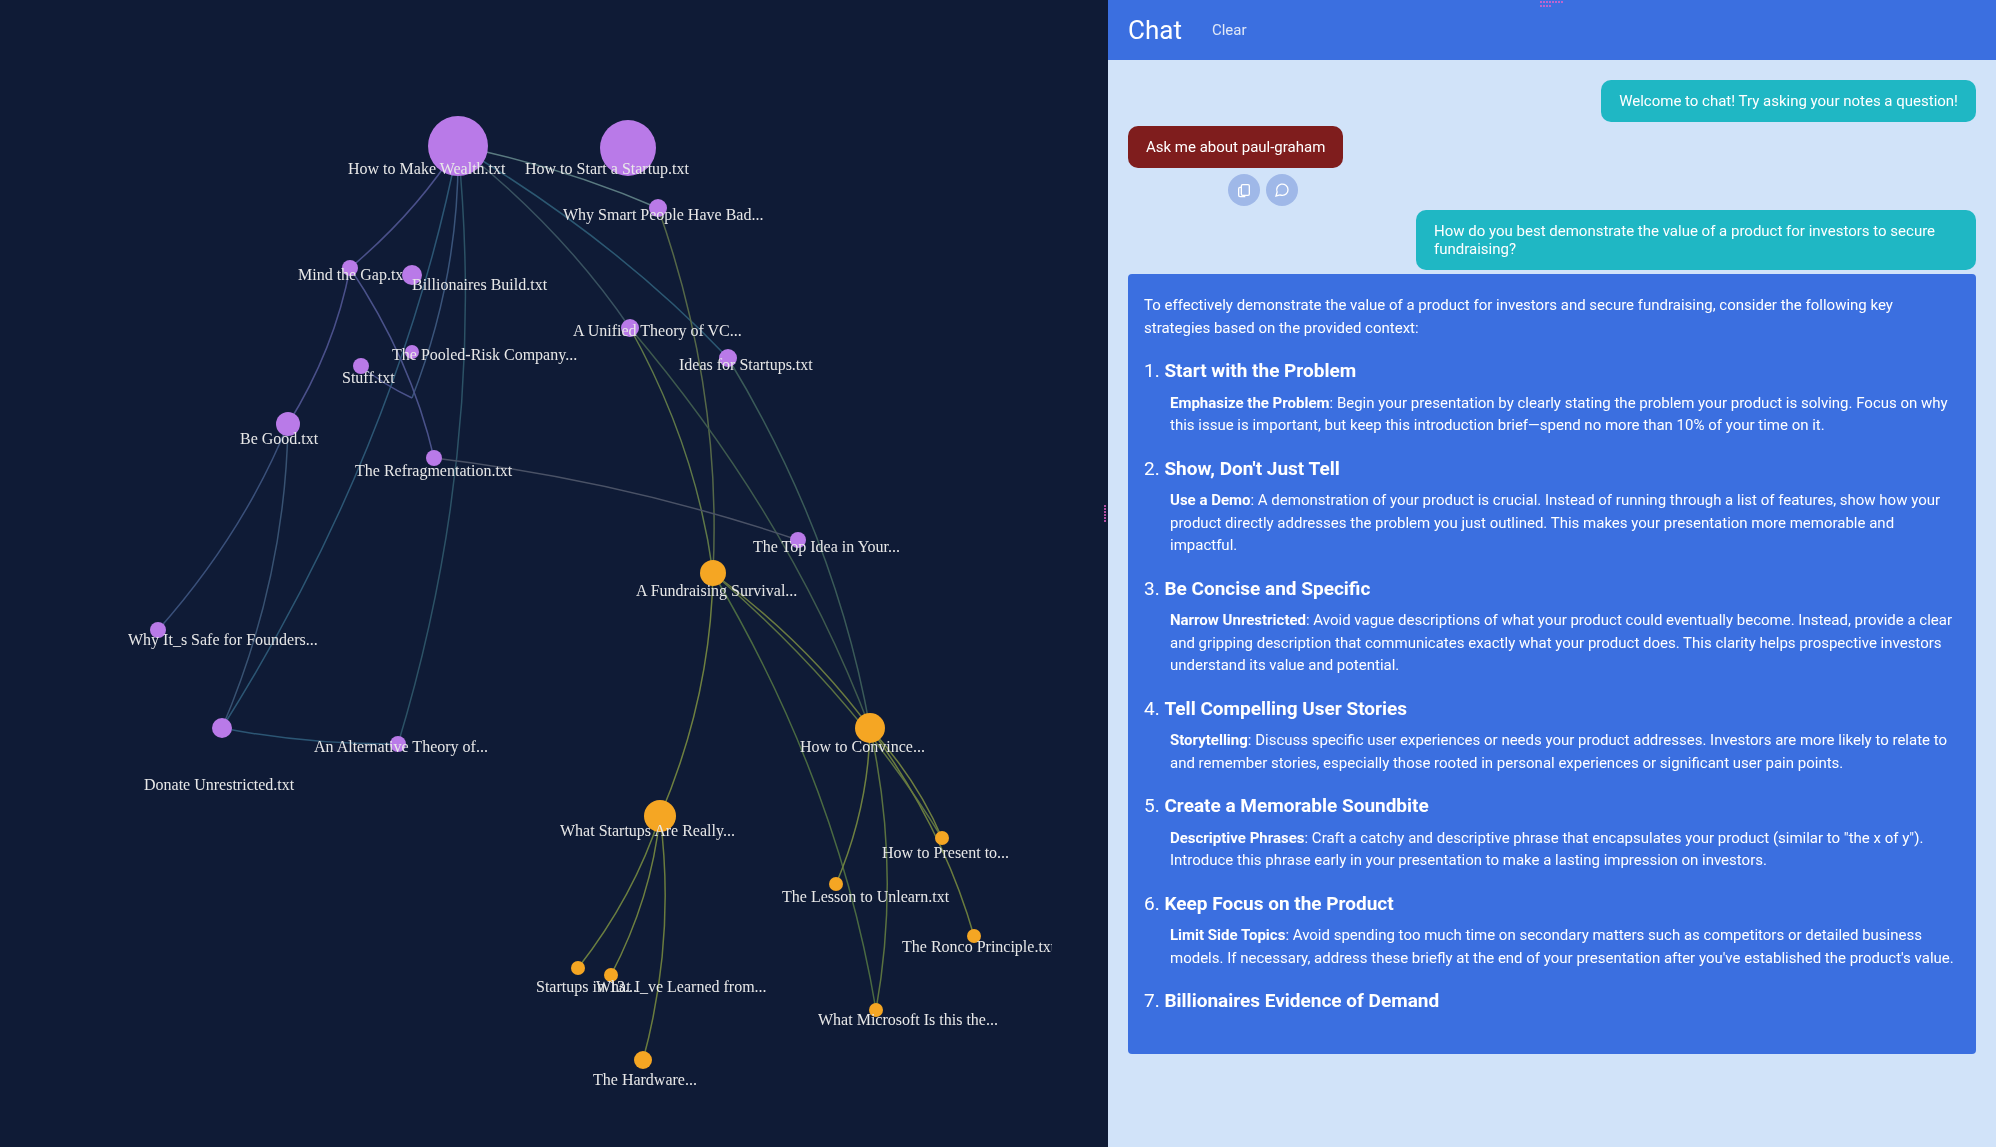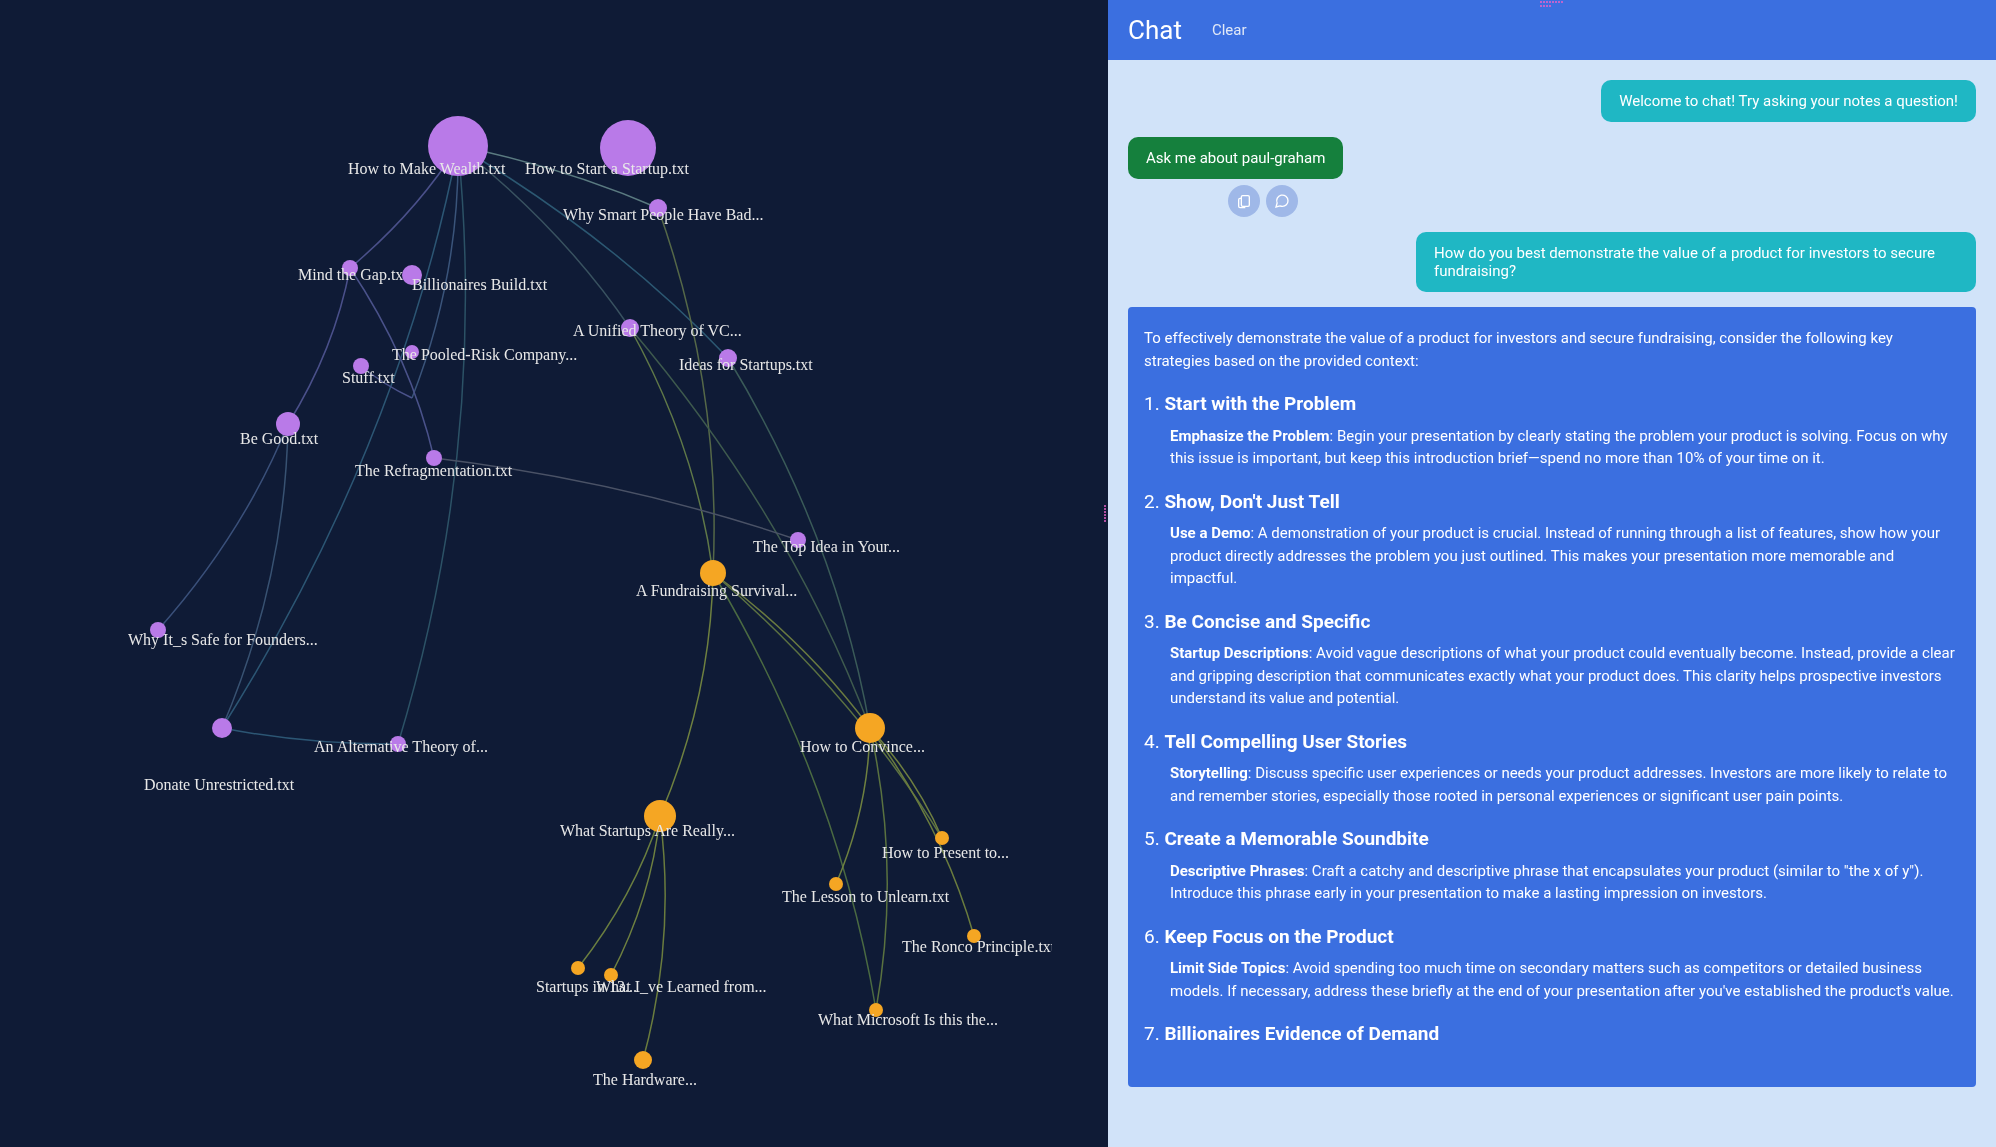--- a/index.html
+++ b/index.html
@@ -80,38 +80,38 @@
       gap: 1px;
       align-items: center;
     }
     .resize-dot { width: 2px; height: 2px; background: #e862c9; border-radius: 50%; }
     .chat-body {
       flex: 1;
       overflow-y: auto;
       padding: 20px;
       display: flex;
       flex-direction: column;
-      gap: 15px;
+      gap: 4px;
     }
     .msg-right {
       align-self: flex-end;
       background: #1fb7c4;
       color: #fff;
       padding: 12px 18px;
       border-radius: 10px;
       max-width: 600px;
       font-size: 15px;
     }
     .msg-left-wrap {
       align-self: flex-start;
       display: flex;
       flex-direction: column;
     }
     .msg-left {
-      background: #15803d;
+      background: #7f1d1d;
       color: #fff;
       padding: 12px 18px;
       border-radius: 10px;
       max-width: 300px;
       font-size: 15px;
     }
     .msg-actions {
       display: flex;
       gap: 6px;
       margin-top: 6px;
@@ -314,21 +314,21 @@
             </svg>
         </div>
       </div>
     </div>
     <div class="msg-right" style="max-width:560px;">How do you best demonstrate the value of a product for investors to secure fundraising?</div>
     <div class="response-card">
       <div class="intro">To effectively demonstrate the value of a product for investors and secure fundraising, consider the following key strategies based on the provided context:</div>
       <ol id="response-list">
           <li><span class="section-title">Start with the Problem</span><div class="sub"><b>Emphasize the Problem</b>: Begin your presentation by clearly stating the problem your product is solving. Focus on why this issue is important, but keep this introduction brief—spend no more than 10% of your time on it.</div></li>
           <li><span class="section-title">Show, Don't Just Tell</span><div class="sub"><b>Use a Demo</b>: A demonstration of your product is crucial. Instead of running through a list of features, show how your product directly addresses the problem you just outlined. This makes your presentation more memorable and impactful.</div></li>
-          <li><span class="section-title">Be Concise and Specific</span><div class="sub"><b>Startup Descriptions</b>: Avoid vague descriptions of what your product could eventually become. Instead, provide a clear and gripping description that communicates exactly what your product does. This clarity helps prospective investors understand its value and potential.</div></li>
+          <li><span class="section-title">Be Concise and Specific</span><div class="sub"><b>Narrow Unrestricted</b>: Avoid vague descriptions of what your product could eventually become. Instead, provide a clear and gripping description that communicates exactly what your product does. This clarity helps prospective investors understand its value and potential.</div></li>
           <li><span class="section-title">Tell Compelling User Stories</span><div class="sub"><b>Storytelling</b>: Discuss specific user experiences or needs your product addresses. Investors are more likely to relate to and remember stories, especially those rooted in personal experiences or significant user pain points.</div></li>
           <li><span class="section-title">Create a Memorable Soundbite</span><div class="sub"><b>Descriptive Phrases</b>: Craft a catchy and descriptive phrase that encapsulates your product (similar to "the x of y"). Introduce this phrase early in your presentation to make a lasting impression on investors.</div></li>
           <li><span class="section-title">Keep Focus on the Product</span><div class="sub"><b>Limit Side Topics</b>: Avoid spending too much time on secondary matters such as competitors or detailed business models. If necessary, address these briefly at the end of your presentation after you've established the product's value.</div></li>
           <li><span class="section-title">Billionaires Evidence of Demand</span></li>
         </ol>
     </div>
   </div>
 </div>
 
 </body></html>

